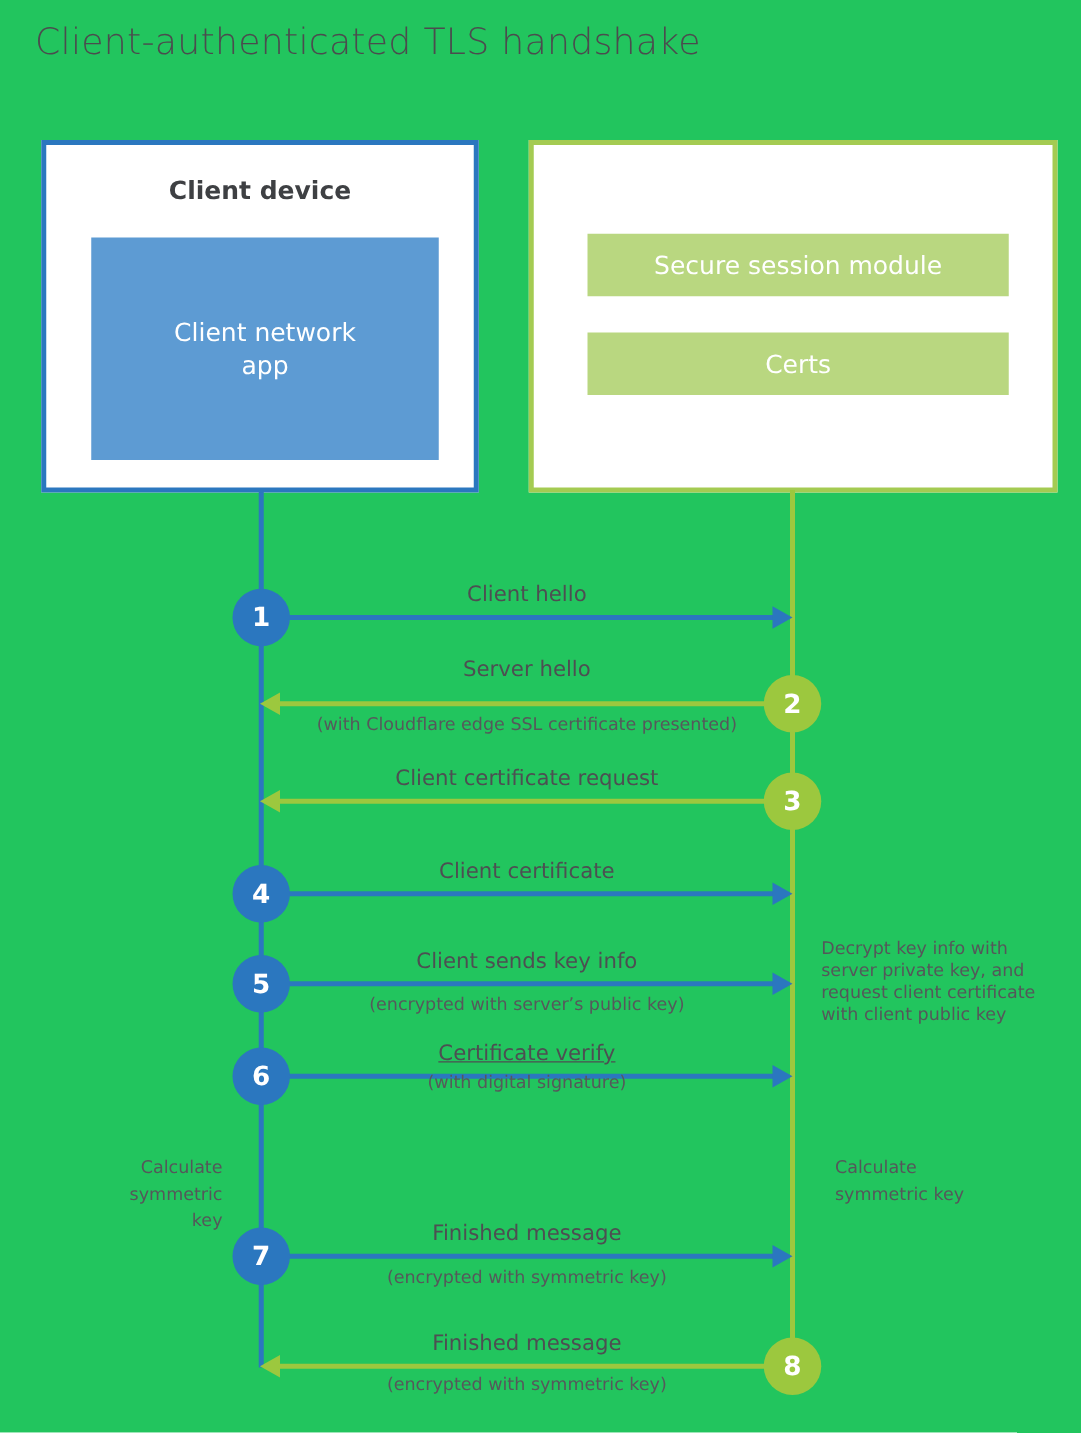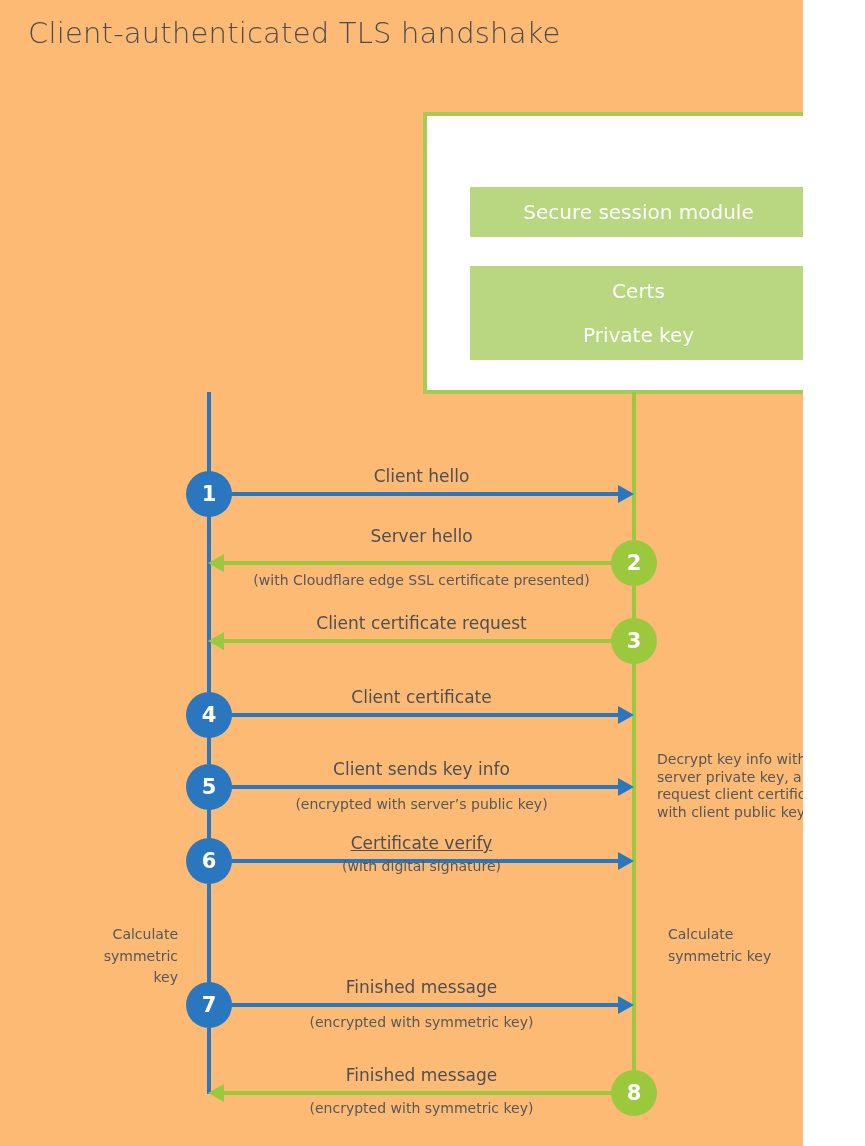--- a/index.html
+++ b/index.html
@@ -1,17 +1,17 @@
 <!DOCTYPE html>
 <html style="--blue: #2b77bf; --blue_fill: #5d9bd3; --green_main: #9cc83e; --green_border: #a4cb52; --green_fill: #b9d780;"><head>
 <meta charset="utf-8">
 <style>
   html,body{margin:0;padding:0;background:#ffffff;}
   .canvas{
-    position:relative;width:803px;height:1146px;background:#fdba74;overflow:hidden;
+    position:relative;width:865px;height:1146px;background:#22c55e;overflow:hidden;
     font-family:"DejaVu Sans","Liberation Sans",sans-serif;
   }
   .page-title{
     position:absolute;left:28px;top:16px;margin:0;
     font-size:29px;font-weight:300;color:#4b4c4e;letter-spacing:.2px;
   }
   
   .box{position:absolute;top:112px;height:282px;background:#fff;box-sizing:border-box;}
   .box.client{left:33px;width:350px;border:4px solid var(--blue);}
   .box.server{left:423px;width:423px;border:4px solid var(--green_border);}
@@ -63,30 +63,33 @@
   .note.calc-left{left:78px;top:924px;width:100px;text-align:right;line-height:1.55;}
   .note.calc-right{left:668px;top:924px;width:120px;text-align:left;line-height:1.55;}
 </style>
 </head>
 <body>
 
 <div class="canvas">
 
   <h1 class="page-title">Client-authenticated TLS handshake</h1>
 
+  <div class="box client">
+    <div class="box-title">Client device</div>
+    <div class="client-app">
+      <span>Client network app</span>
+    </div>
+  </div>
 
   <div class="box server">
     <div class="bar" style="top:71px;">
       <span>Secure session module</span>
     </div>
     <div class="bar" style="top:150px;">
       <span>Certs</span>
-    </div>
-    <div class="bar" style="top:194px;">
-      <span>Private key</span>
     </div>
   </div>
 
   <div class="lifeline blue"></div>
   <div class="lifeline green"></div>
 
   <div>
     <div class="step-label" style="top:466px;">Client hello</div>
     <div class="arrow-line blue" style="left:209px;top:492px;width:410px;"></div>
     <div class="arrow-head right" style="left:618px;top:485px;"></div>

